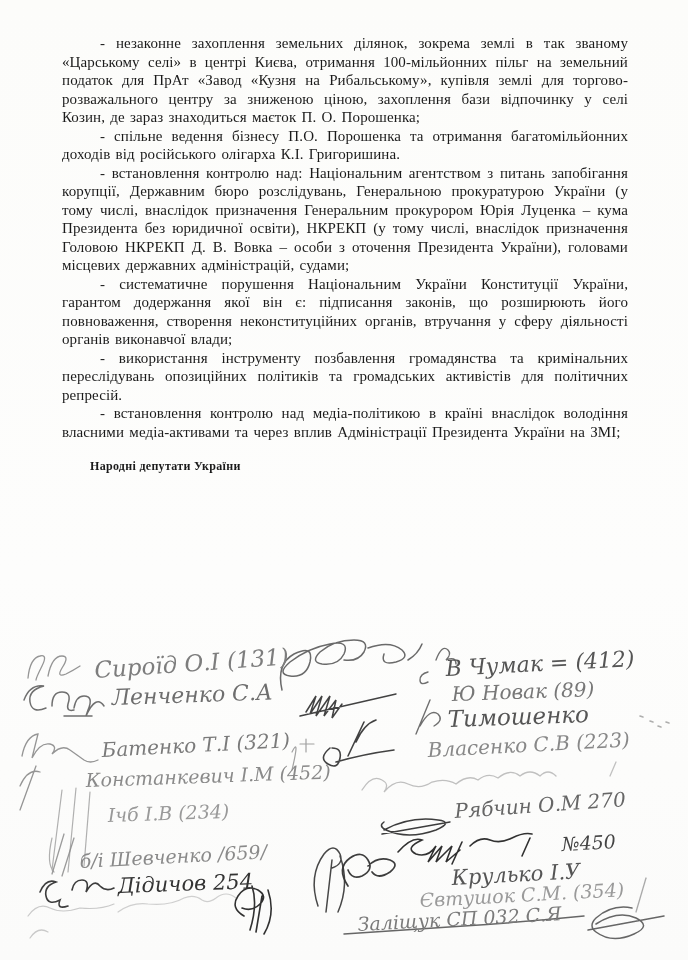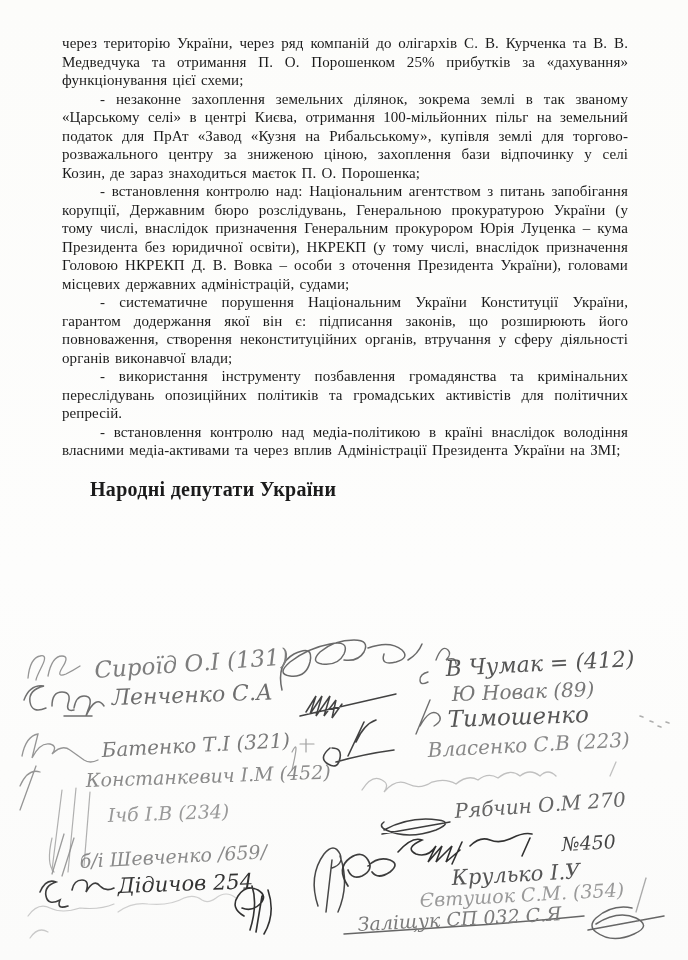--- a/index.html
+++ b/index.html
@@ -12,33 +12,33 @@
   }
   .doc{position:absolute;left:62px;top:34px;width:566px;}
   .para{
     margin:0;text-align:justify;
     font-size:15px;line-height:18.5px;
     text-indent:38px;word-spacing:1.4px;letter-spacing:0.1px;
   }
   .para-first{text-indent:0;}
   .sig-heading{
     margin:18px 0 0 28px;
-    font-size:20px;font-weight:700;letter-spacing:0.3px;
+    font-size:12px;font-weight:700;letter-spacing:0.3px;
   }
   .sig-layer{position:absolute;left:0;top:0;width:688px;height:960px;pointer-events:none;}
   .sig-layer text{font-family:"DejaVu Serif",serif;font-style:italic;}
 </style>
 </head>
 <body>
 
 <div class="page">
   <div class="doc">
     <div id="paragraphs">
-        <p class="para para-first">через територію України, через ряд компаній до олігархів С. В. Курченка та В. В. Медведчука та отримання П. О. Порошенком 25% прибутків за «дахування» функціонування цієї схеми;</p>
         <p class="para">- незаконне захоплення земельних ділянок, зокрема землі в так званому «Царському селі» в центрі Києва, отримання 100-мільйонних пільг на земельний податок для ПрАт «Завод «Кузня на Рибальському», купівля землі для торгово-розважального центру за зниженою ціною, захоплення бази відпочинку у селі Козин, де зараз знаходиться маєток П. О. Порошенка;</p>
+        <p class="para">- спільне ведення бізнесу П.О. Порошенка та отримання багатомільйонних доходів від російського олігарха К.І. Григоришина.</p>
         <p class="para">- встановлення контролю над: Національним агентством з питань запобігання корупції, Державним бюро розслідувань, Генеральною прокуратурою України (у тому числі, внаслідок призначення Генеральним прокурором Юрія Луценка – кума Президента без юридичної освіти), НКРЕКП (у тому числі, внаслідок призначення Головою НКРЕКП Д. В. Вовка – особи з оточення Президента України), головами місцевих державних адміністрацій, судами;</p>
         <p class="para">- систематичне порушення Національним України Конституції України, гарантом додержання якої він є: підписання законів, що розширюють його повноваження, створення неконституційних органів, втручання у сферу діяльності органів виконавчої влади;</p>
         <p class="para">- використання інструменту позбавлення громадянства та кримінальних переслідувань опозиційних політиків та громадських активістів для політичних репресій.</p>
         <p class="para">- встановлення контролю над медіа-політикою в країні внаслідок володіння власними медіа-активами та через вплив Адміністрації Президента України на ЗМІ;</p>
       </div>
     <h3 class="sig-heading">Народні депутати України</h3>
   </div>
   <svg id="sigSvg" class="sig-layer" viewBox="0 0 688 960" xmlns="http://www.w3.org/2000/svg">
       <path d="M28,678 q2,-20 12,-22 q8,-2 2,10 t-6,14 M48,676 q4,-20 14,-20 q8,0 0,12 q-6,10 4,6 q8,-4 14,-8" fill="none" stroke="#8a8a8a" stroke-width="1.3" stroke-opacity="0.9" stroke-linecap="round"></path>
       <path d="M24,700 q6,-16 20,-14 q-16,4 -14,16 q2,12 16,6 M52,706 q0,-14 10,-14 q10,0 6,12 q-2,8 6,6 M74,708 q2,-12 10,-12 q10,0 4,14 l-2,6 q10,-22 18,-10 M64,716 h28" fill="none" stroke="#5f5f5f" stroke-width="1.5" stroke-opacity="0.9" stroke-linecap="round"></path>

